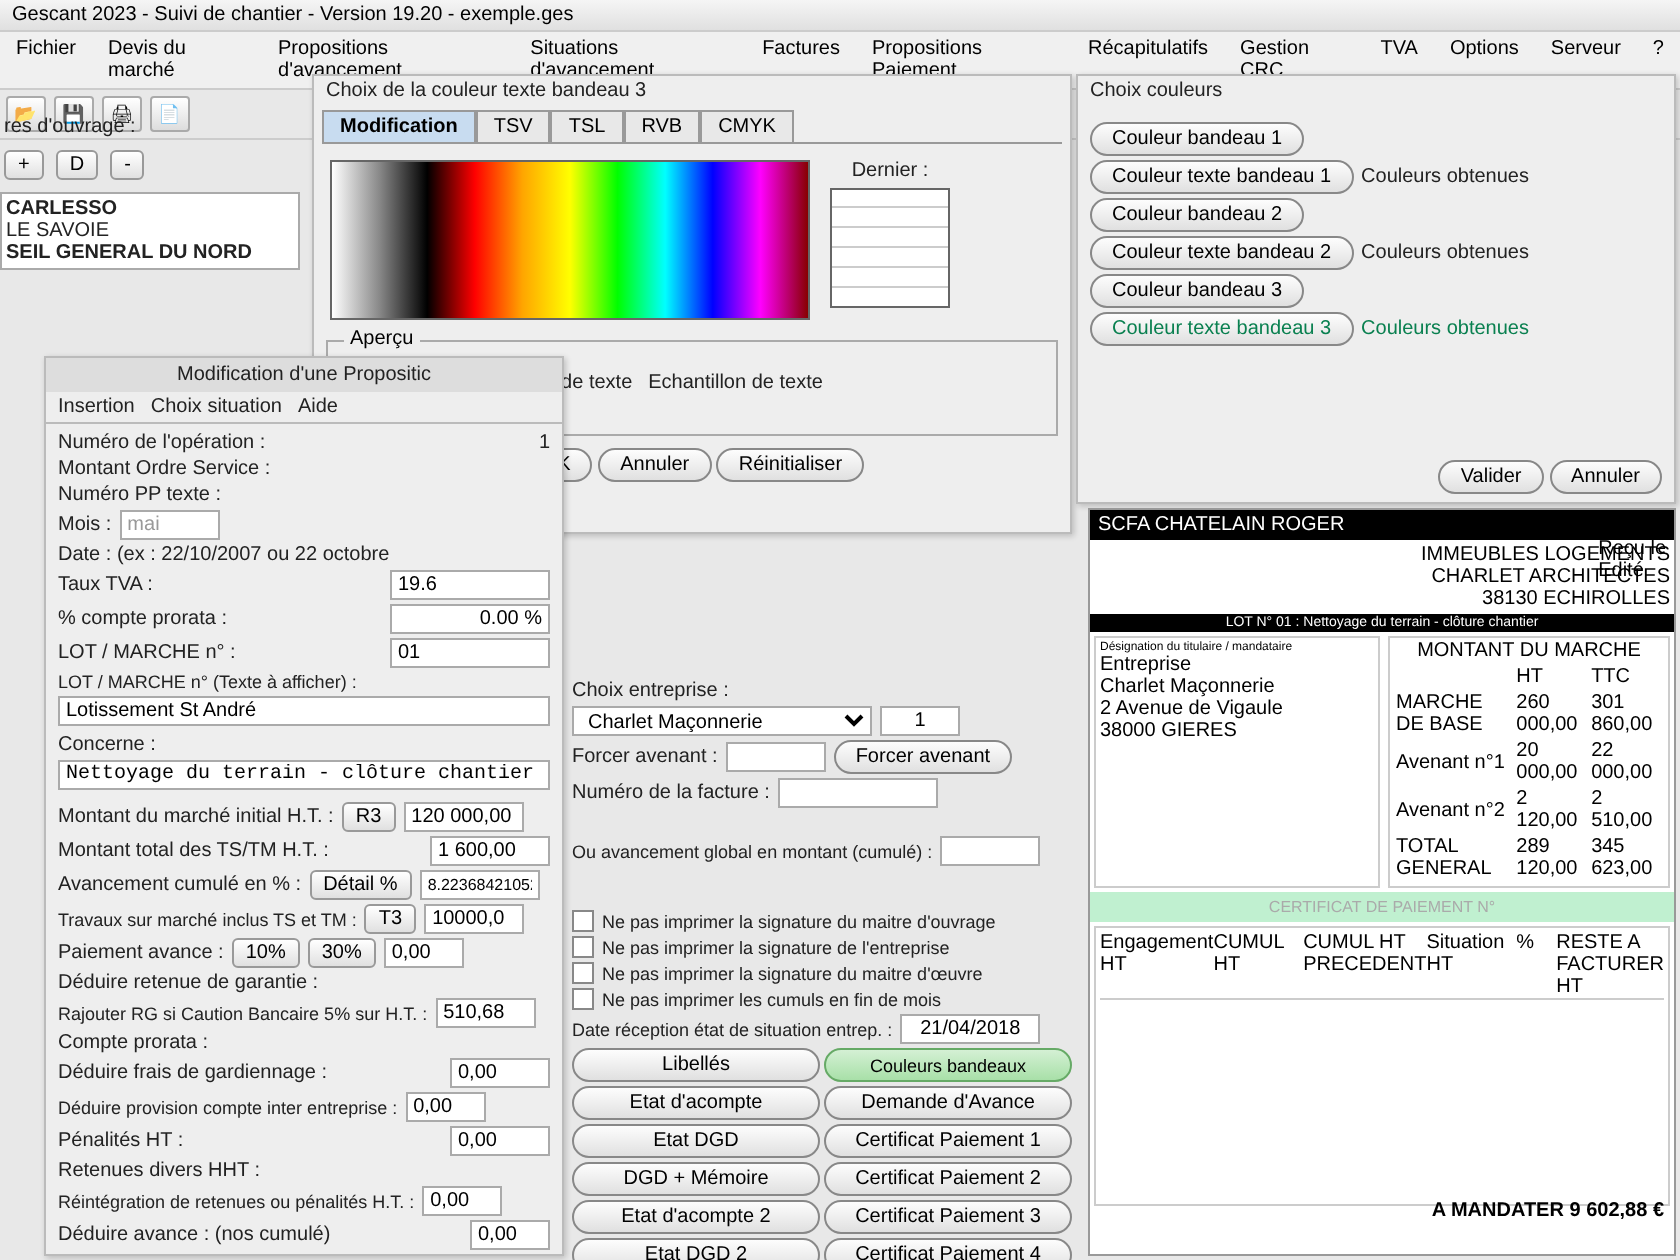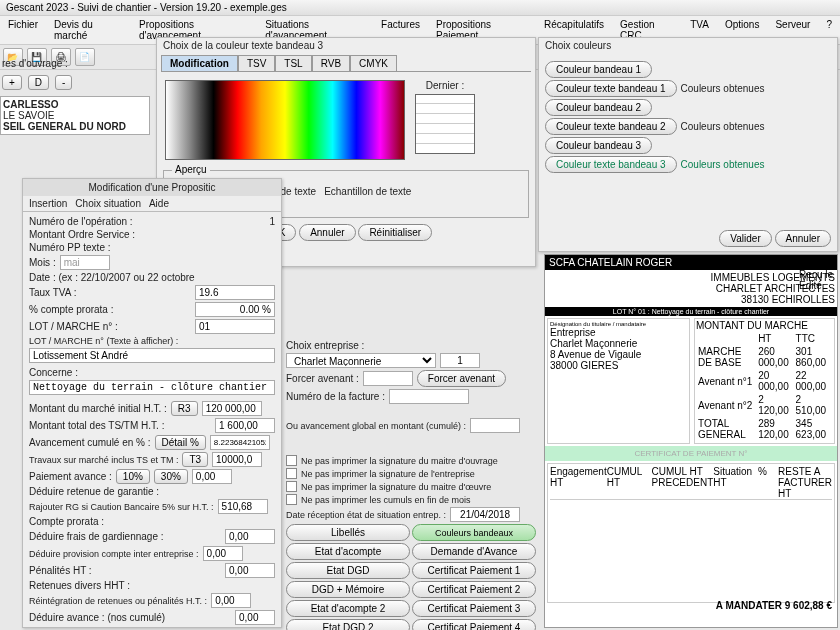--- a/index.html
+++ b/index.html
@@ -316,25 +316,25 @@
 <div>CHARLET ARCHITECTES</div>
 <div>38130 ECHIROLLES</div>
 </div>
 <div style="position:absolute;top:14px;right:4px;font-size:6px"><span>Reçu le</span><br><span>Edité</span></div>
 <div style="background:#000;color:#fff;text-align:center;padding:1px;font-size:7px">LOT N° 01 : Nettoyage du terrain - clôture chantier</div>
 <div style="display:flex;padding:2px;gap:4px">
 <div style="flex:1;border:1px solid #ccc;padding:2px">
 <div style="font-size:6px">Désignation du titulaire / mandataire</div>
 <div>Entreprise</div>
 <div>Charlet Maçonnerie</div>
-<div>8 Avenue de Vigaule</div>
+<div>2 Avenue de Vigaule</div>
 <div>38000 GIERES</div>
 </div>
 <div style="flex:1;border:1px solid #ccc;padding:1px;font-size:6px">
-<div style="text-align:left">MONTANT DU MARCHE</div>
+<div style="text-align:center">MONTANT DU MARCHE</div>
 <table style="width:100%;font-size:6px">
           <tbody>
             <tr>
               <td></td>
               <td>HT</td>
               <td>TTC</td>
             </tr>
 <tr>
               <td>MARCHE DE BASE</td>
               <td>260 000,00</td>

